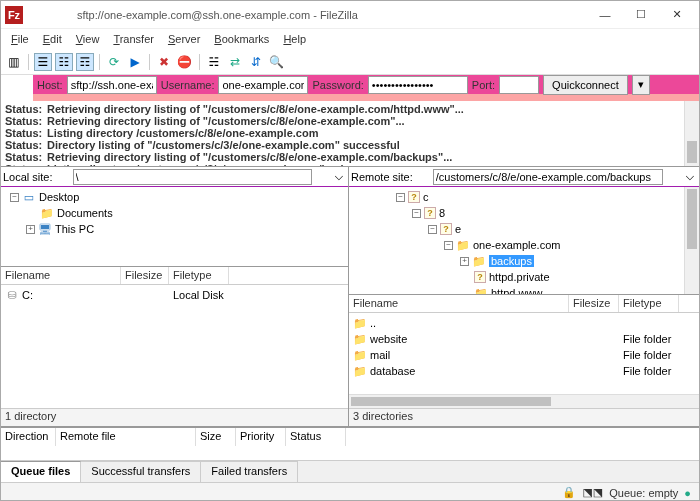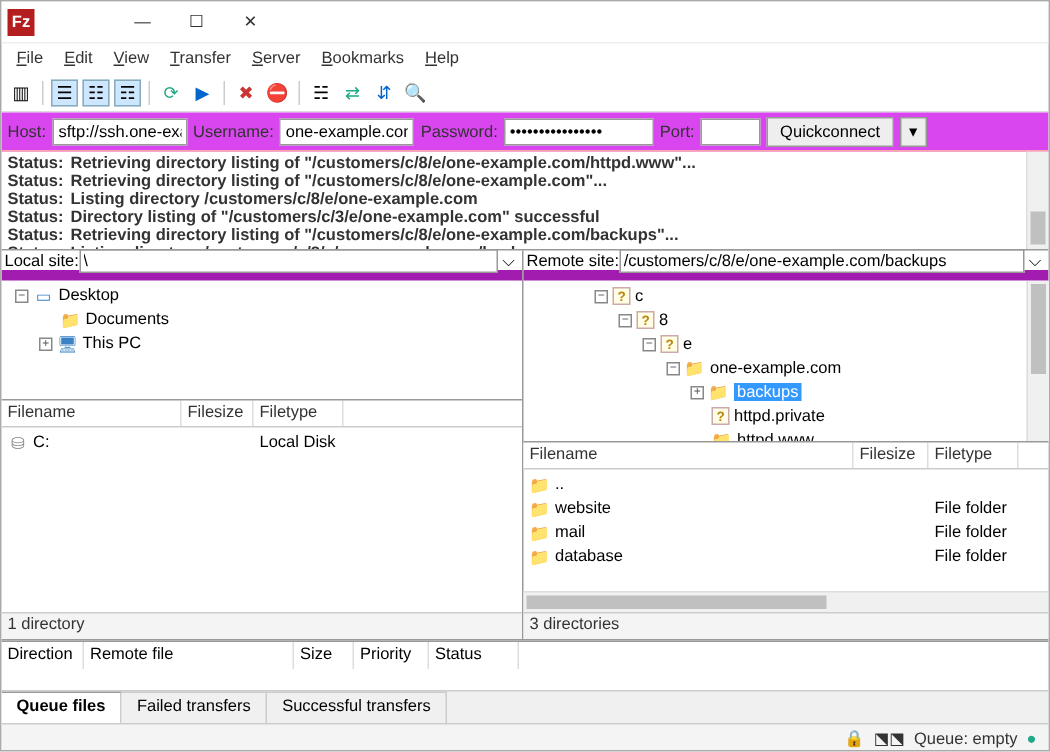--- a/index.html
+++ b/index.html
@@ -8,36 +8,36 @@
 .titlebar .app-icon { width: 18px; height: 18px; background: #b51e1e; color: #fff; display: flex; align-items: center; justify-content: center; font-weight: bold; font-size: 11px; margin-right: 6px; }
 .titlebar .title { flex: 1; color: #555; }
 .titlebar .winbtns { display: flex; }
 .titlebar .winbtn { width: 36px; height: 22px; display: flex; align-items: center; justify-content: center; color: #333; }
 .menubar { height: 20px; display: flex; align-items: center; padding: 0 4px; gap: 2px; color: #333; }
 .menubar span { padding: 2px 6px; }
 .menubar span u { text-decoration: underline; }
 .toolbar { height: 26px; display: flex; align-items: center; padding: 2px 4px; gap: 3px; border-bottom: 1px solid #ddd; }
 .tbtn { width: 18px; height: 18px; display: flex; align-items: center; justify-content: center; font-size: 12px; }
 .tsep { width: 1px; height: 16px; background: #ccc; margin: 0 2px; }
-.connbar { height: 26px; display: flex; align-items: center; padding: 2px 4px; gap: 4px; border-bottom: 1px solid #fca5a5; background: #d946ef; }
+.connbar { height: 26px; display: flex; align-items: center; padding: 2px 4px; gap: 4px; border-bottom: 7px solid #fca5a5; background: #ec4899; margin-left: 32px; }
 .connbar label { color: #333; }
 .connbar input { height: 18px; border: 1px solid #999; padding: 0 3px; font-size: 11px; }
 .btn { height: 20px; border: 1px solid #999; background: #eee; padding: 0 8px; display: flex; align-items: center; }
 .dropbtn { width: 18px; height: 20px; border: 1px solid #999; background: #eee; display:flex; align-items:center; justify-content:center; }
 .logpane { height: 66px; overflow: hidden; padding: 2px 4px; border-bottom: 1px solid #999; position: relative; font-weight: bold; }
 .logpane .line { display: flex; }
 .logpane .lbl { width: 42px; color: #333; }
 .logpane .msg { color: #333; }
 .scrollbar-v { position: absolute; right: 0; top: 0; width: 15px; height: 100%; background: #f0f0f0; border-left: 1px solid #ddd; }
 .scrollbar-v .thumb { position: absolute; left: 2px; right: 2px; background: #c0c0c0; }
 .midsection { display: flex; height: 260px; border-bottom: 1px solid #999; }
 .pane { display: flex; flex-direction: column; }
 .pane.left { width: 348px; border-right: 1px solid #999; }
 .pane.right { flex: 1; }
-.sitebar { height: 20px; display: flex; align-items: center; border-bottom: 7px solid #a21caf; padding: 0 2px; gap: 0; }
+.sitebar { height: 20px; display: flex; align-items: center; border-bottom: 1px solid #a21caf; padding: 0 2px; gap: 20px; }
 .sitebar input { flex: 1; height: 16px; border: 1px solid #999; padding: 0 2px; }
 .sitebar .dd { width: 14px; display:flex; justify-content:center; }
 .tree { flex: 0 0 80px; overflow: auto; padding: 2px 4px; border-bottom: 1px solid #999; position: relative; }
 .tree.right-tree { flex: 0 0 108px; }
 .tree .node { display: flex; align-items: center; height: 16px; gap: 3px; }
 .tree .indent { display:inline-block; }
 .expander { width: 9px; height: 9px; border: 1px solid #888; display:inline-flex; align-items:center; justify-content:center; font-size:8px; line-height:1; color:#555; }
 .ficon { width: 14px; height: 12px; display:inline-flex; align-items:center; justify-content:center; font-size: 11px; }
 .folder { color: #e8b62e; }
 .q { width:12px; height:12px; border:1px solid #caa; background:#fffde6; color:#b8860b; display:inline-flex; align-items:center; justify-content:center; font-size:9px; font-weight:bold; }
@@ -57,20 +57,21 @@
 .tab.active { background: #fff; border-top: 1px solid #999; font-weight: bold; }
 .footerbar { height: 20px; display: flex; align-items: center; justify-content: flex-end; padding: 0 8px; gap: 6px; border-top: 1px solid #ccc; background: #f4f4f4; color:#333; }
 .scrollbar-h { height:14px; background:#f0f0f0; border-top:1px solid #ddd; position:relative; }
 .scrollbar-h .thumb { position:absolute; top:2px; bottom:2px; background:#c0c0c0; }
 </style>
 </head>
 <body>
 
 <div class="titlebar">
   <div class="app-icon">Fz</div>
+  <div class="title">sftp://one-example.com@ssh.one-example.com - FileZilla</div>
   <div class="winbtns">
     <div class="winbtn">—</div>
     <div class="winbtn">☐</div>
     <div class="winbtn">✕</div>
   </div>
 </div>
 
 <div class="menubar" id="menubar">
     <span><u>F</u>ile</span>
     <span><u>E</u>dit</span>
@@ -280,22 +281,22 @@
   <div class="queuehdr" id="queuehdr">
       <div class="col" style="width: 55px;">Direction</div>
       <div class="col" style="width: 140px;">Remote file</div>
       <div class="col" style="width: 40px;">Size</div>
       <div class="col" style="width: 50px;">Priority</div>
       <div class="col" style="width: 60px;">Status</div>
     </div>
   <div class="queuebody"></div>
   <div class="tabs" id="queuetabs">
       <div class="tab active">Queue files</div>
+      <div class="tab">Successful transfers</div>
       <div class="tab">Failed transfers</div>
-      <div class="tab">Successful transfers</div>
     </div>
 </div>
 
 <div class="footerbar">
   <span>🔒</span>
   <span>⬔⬔</span>
   <span>Queue: empty</span>
   <span style="color:#2a8">●</span>
 </div>
 

